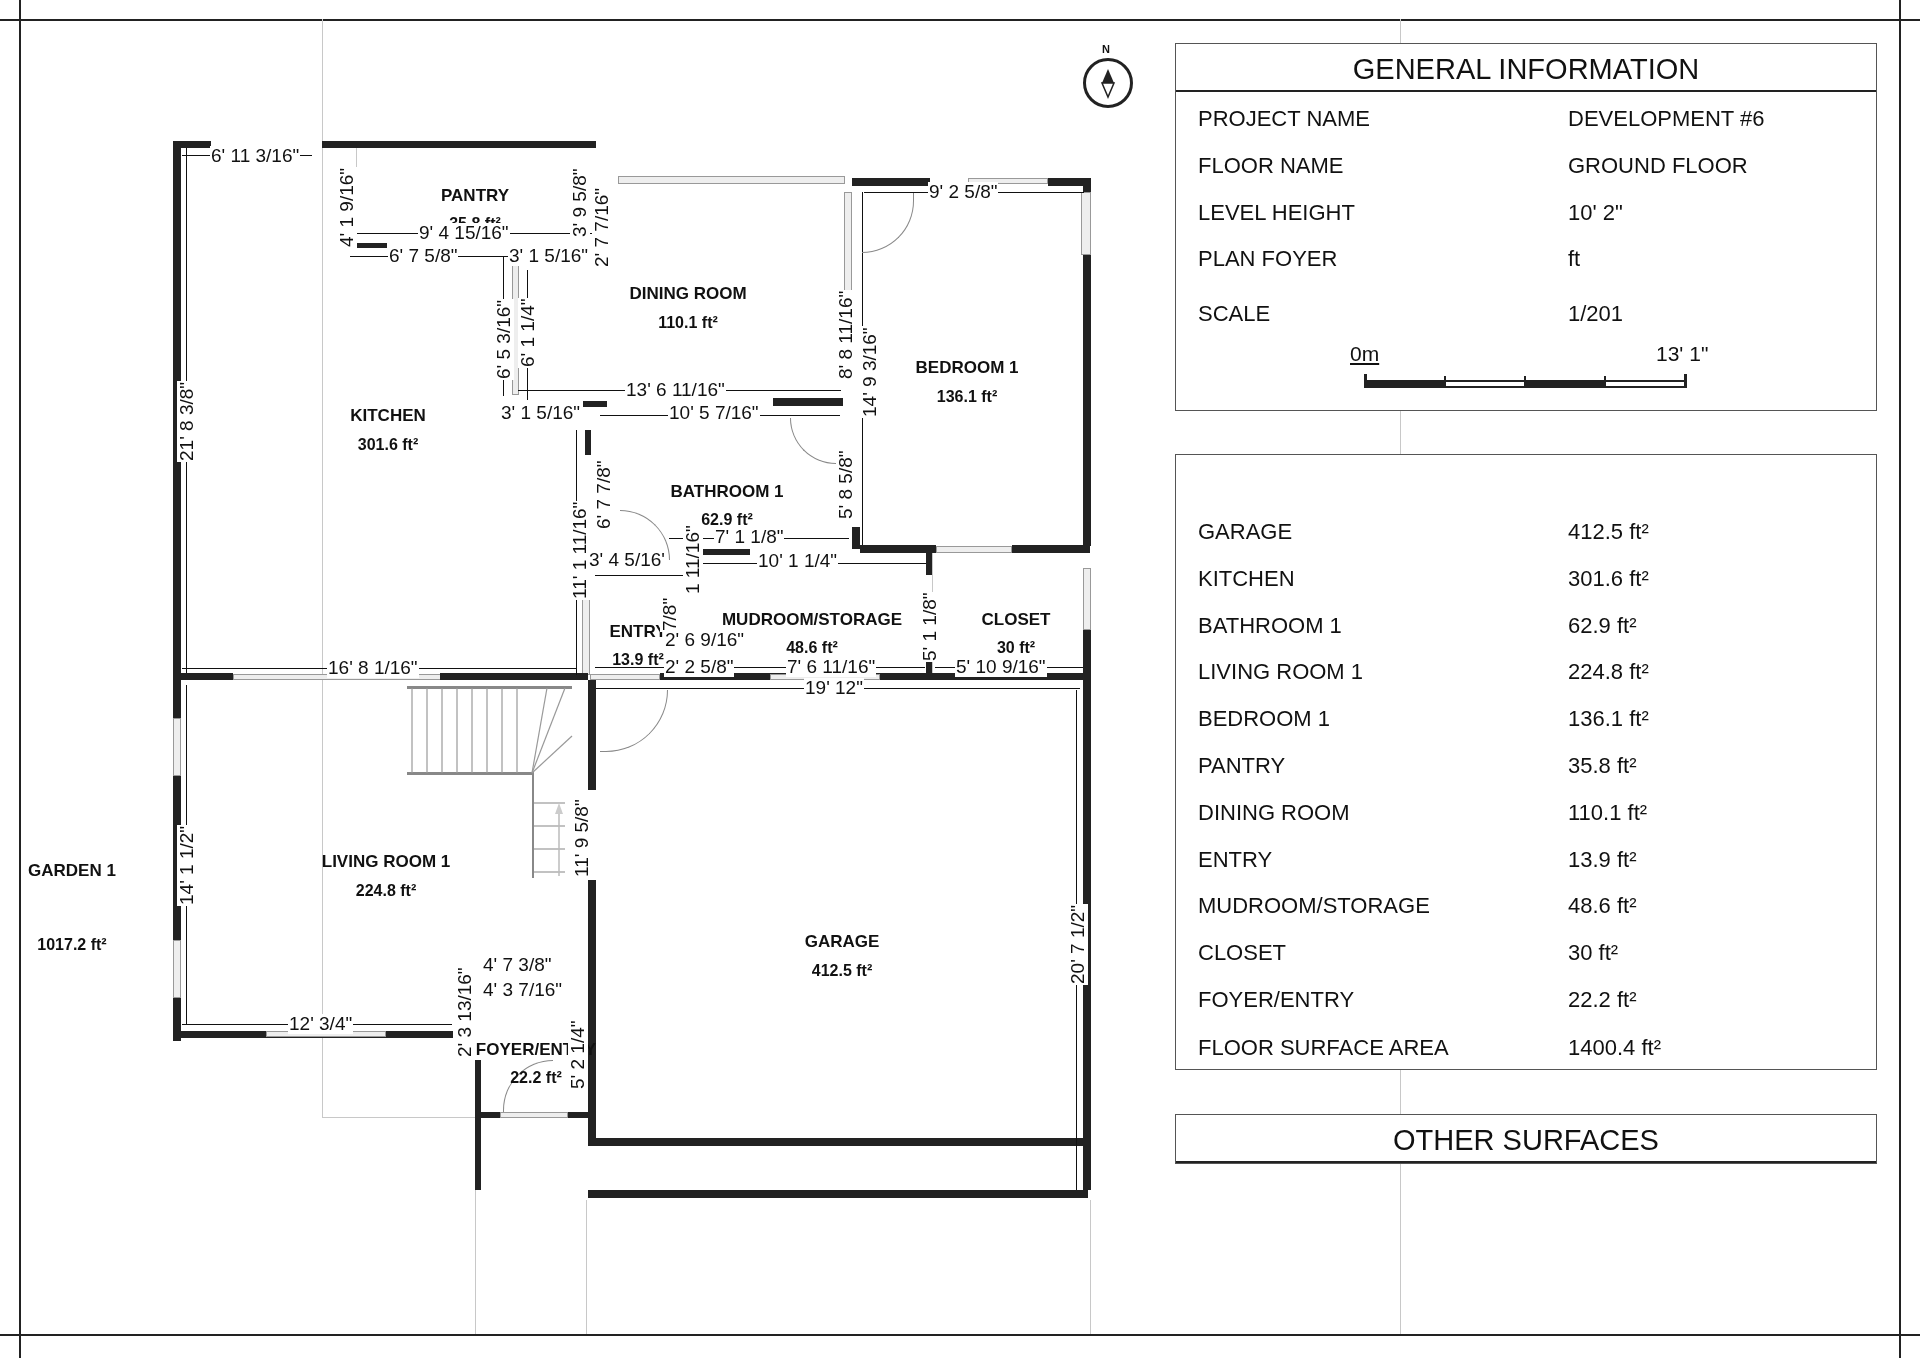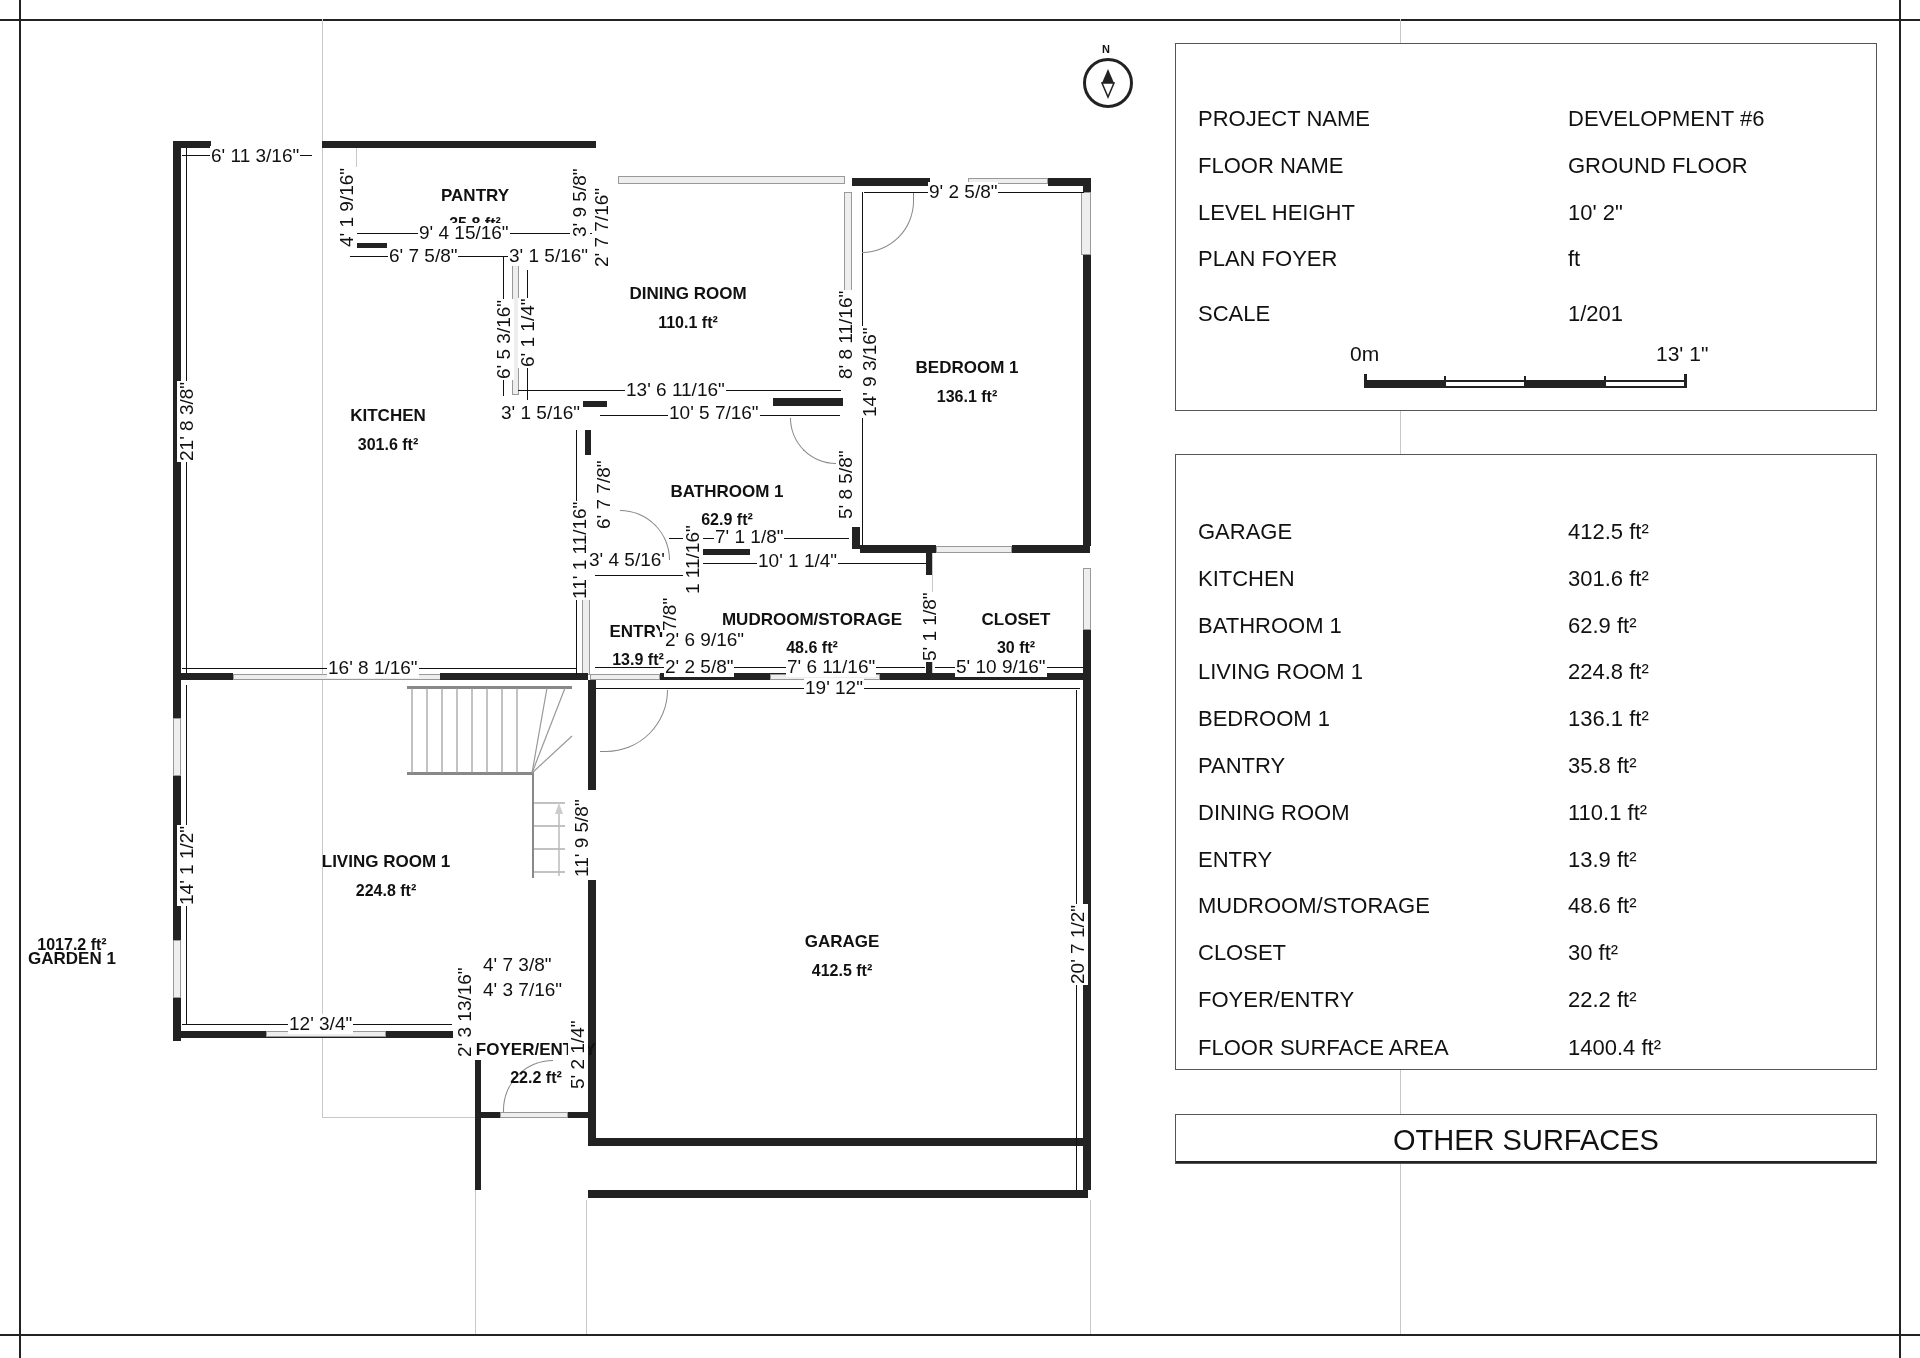--- a/index.html
+++ b/index.html
@@ -181,21 +181,21 @@
 <div class="room-name" style="left:812px;top:610px;">MUDROOM/STORAGE</div>
 <div class="room-area" style="left:812px;top:639px;">48.6 ft²</div>
 <div class="room-name" style="left:1016px;top:610px;">CLOSET</div>
 <div class="room-area" style="left:1016px;top:639px;">30 ft²</div>
 <div class="room-name" style="left:386px;top:852px;">LIVING ROOM 1</div>
 <div class="room-area" style="left:386px;top:882px;">224.8 ft²</div>
 <div class="room-name" style="left:842px;top:932px;">GARAGE</div>
 <div class="room-area" style="left:842px;top:962px;">412.5 ft²</div>
 <div class="room-name" style="left:536px;top:1040px;">FOYER/ENTRY</div>
 <div class="room-area" style="left:536px;top:1069px;">22.2 ft²</div>
-<div class="room-name" style="left:72px;top:949px;">GARDEN 1</div>
+<div class="room-name" style="left:72px;top:861px;">GARDEN 1</div>
 <div class="room-area" style="left:72px;top:936px;">1017.2 ft²</div>
 
 <div class="dim" style="left:210px;top:146px;">6' 11 3/16"</div>
 <div class="dimv" style="left:177px;top:462px;">21' 8 3/8"</div>
 <div class="dimv" style="left:337px;top:248px;">4' 1 9/16"</div>
 <div class="dim" style="left:418px;top:223px;">9' 4 15/16"</div>
 <div class="dimv" style="left:570px;top:238px;">3' 9 5/8"</div>
 <div class="dimv" style="left:592px;top:268px;">2' 7 7/16"</div>
 <div class="dim" style="left:388px;top:246px;">6' 7 5/8"</div>
 <div class="dim" style="left:508px;top:246px;">3' 1 5/16"</div>
@@ -233,41 +233,42 @@
 
 <div class="abs" style="left:1102px;top:43px;font-size:11px;font-weight:bold;">N</div>
 <div class="compass" style="left:1083px;top:58px;">
   <svg width="44" height="44" style="position:absolute;left:0;top:0;">
     <polygon points="22,8 28,22 16,22" fill="#222"></polygon>
     <polygon points="16,22 28,22 22,36" fill="#fff" stroke="#222" stroke-width="1.5"></polygon>
   </svg>
 </div>
 
 <div class="panel" style="left:1175px;top:43px;width:702px;height:368px;">
+  <div class="panel-title">GENERAL INFORMATION</div>
   <div class="row" style="top:62px;">
     <span class="k">PROJECT NAME</span>
     <span class="v">DEVELOPMENT #6</span>
   </div>
   <div class="row" style="top:109px;">
     <span class="k">FLOOR NAME</span>
     <span class="v">GROUND FLOOR</span>
   </div>
   <div class="row" style="top:156px;">
     <span class="k">LEVEL HEIGHT</span>
     <span class="v">10' 2"</span>
   </div>
   <div class="row" style="top:202px;">
     <span class="k">PLAN FOYER</span>
     <span class="v">ft</span>
   </div>
   <div class="row" style="top:249px;margin-top:8px;">
     <span class="k">SCALE</span>
     <span class="v">1/201</span>
   </div>
-  <div class="abs" style="left:174px;top:298px;font-size:21px;">0m</div>
+  <div class="abs" style="left:174px;top:298px;font-size:21px;text-decoration:underline;">0m</div>
   <div class="abs" style="left:480px;top:298px;font-size:21px;">13' 1"</div>
   <div>
     <div class="abs" style="left:188px;top:330px;width:3px;height:14px;background:#222;"></div>
     <div class="scalebar" style="left:188px;top:336px;width:82px;background:#222;"></div>
     <div class="scalebar" style="left:268px;top:336px;width:82px;background:#fff;"></div>
     <div class="scalebar" style="left:348px;top:336px;width:82px;background:#222;"></div>
     <div class="scalebar" style="left:428px;top:336px;width:82px;background:#fff;"></div>
     <div class="abs" style="left:508px;top:330px;width:3px;height:14px;background:#222;"></div>
     <div class="abs" style="left:268px;top:332px;width:2px;height:10px;background:#222;"></div>
     <div class="abs" style="left:348px;top:332px;width:2px;height:10px;background:#222;"></div>

